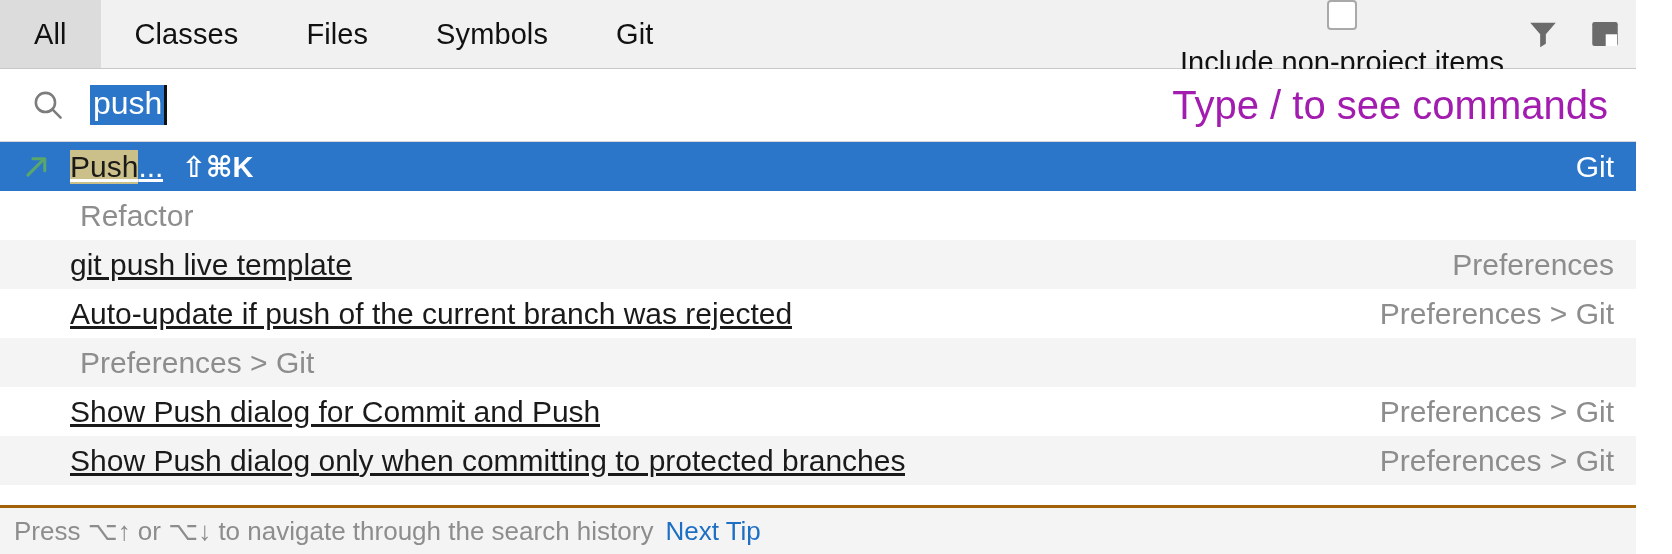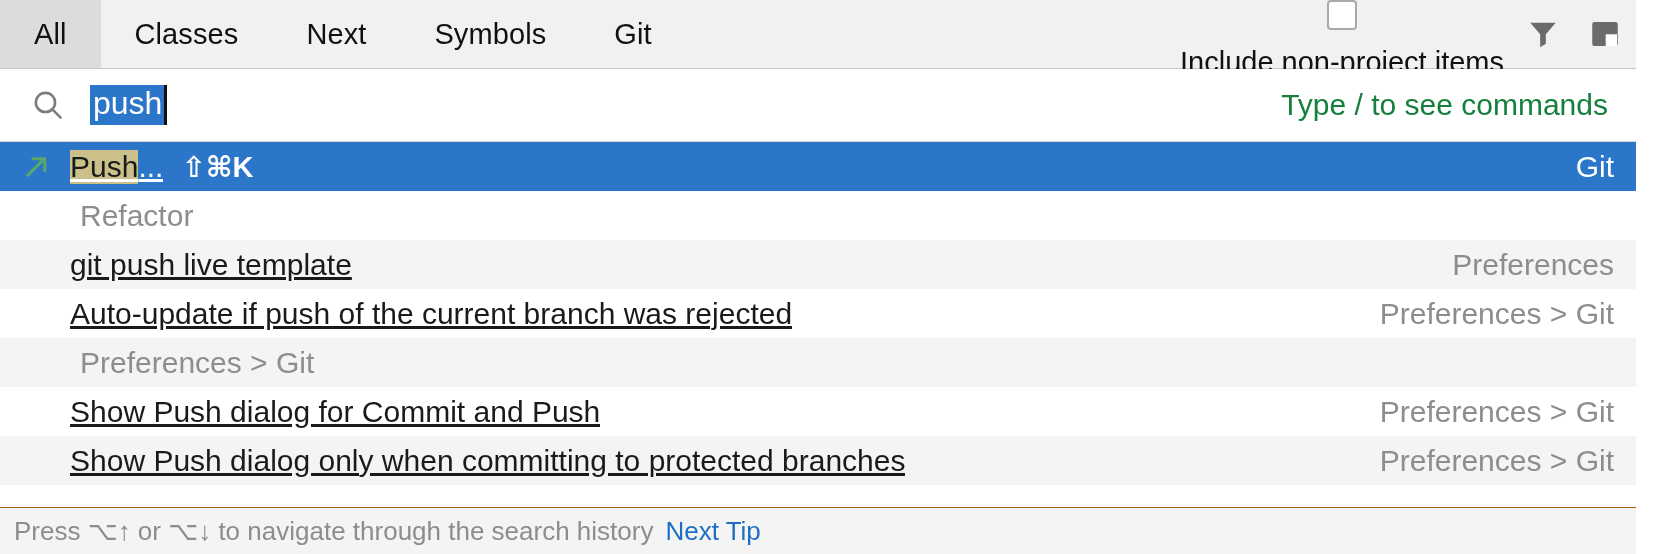--- a/index.html
+++ b/index.html
@@ -111,22 +111,22 @@
     line-height: 1.05;
     white-space: pre;
   }
   .caret {
     width: 3px;
     height: 40px;
     background: #111111;
     margin-left: 0px;
   }
   .hint-right {
-    font-size: 30px;
-    color: #15803d;
+    font-size: 40px;
+    color: #a21caf;
     white-space: nowrap;
     padding-right: 6px;
   }
 
   
   .results {
     flex: 1 1 auto;
     display: flex;
     flex-direction: column;
     border-top: 1px solid #d6d6d6;
@@ -190,21 +190,21 @@
   }
   .row.selected .row-right {
     color: #ffffff;
   }
 
   
   .footer {
     height: 46px;
     min-height: 46px;
     background: #f4f4f4;
-    border-top: 1px solid #a16207;
+    border-top: 3px solid #a16207;
     display: flex;
     align-items: center;
     padding-left: 14px;
     gap: 12px;
   }
   .footer-text {
     font-size: 26px;
     color: #8d8d8d;
     white-space: nowrap;
   }
@@ -217,21 +217,21 @@
 </style>
 </head>
 <body>
 
 <div id="app">
 
   <div class="tabbar">
     <div class="tabs-container" style="display:flex;align-items:stretch;">
         <div class="tab selected">All</div>
         <div class="tab">Classes</div>
-        <div class="tab">Next</div>
+        <div class="tab">Files</div>
         <div class="tab">Symbols</div>
         <div class="tab">Git</div>
       </div>
     <div class="tabbar-spacer"></div>
 
     <div class="include-wrap">
       <div class="checkbox"></div>
       <span class="include-label">Include non-project items</span>
     </div>
 

